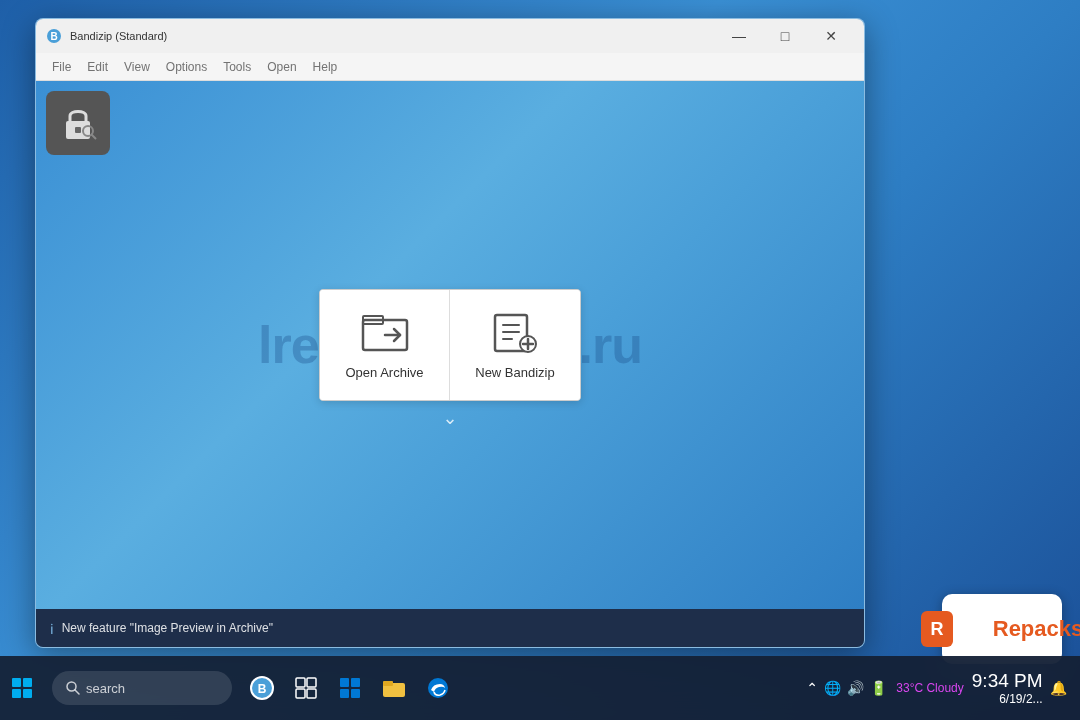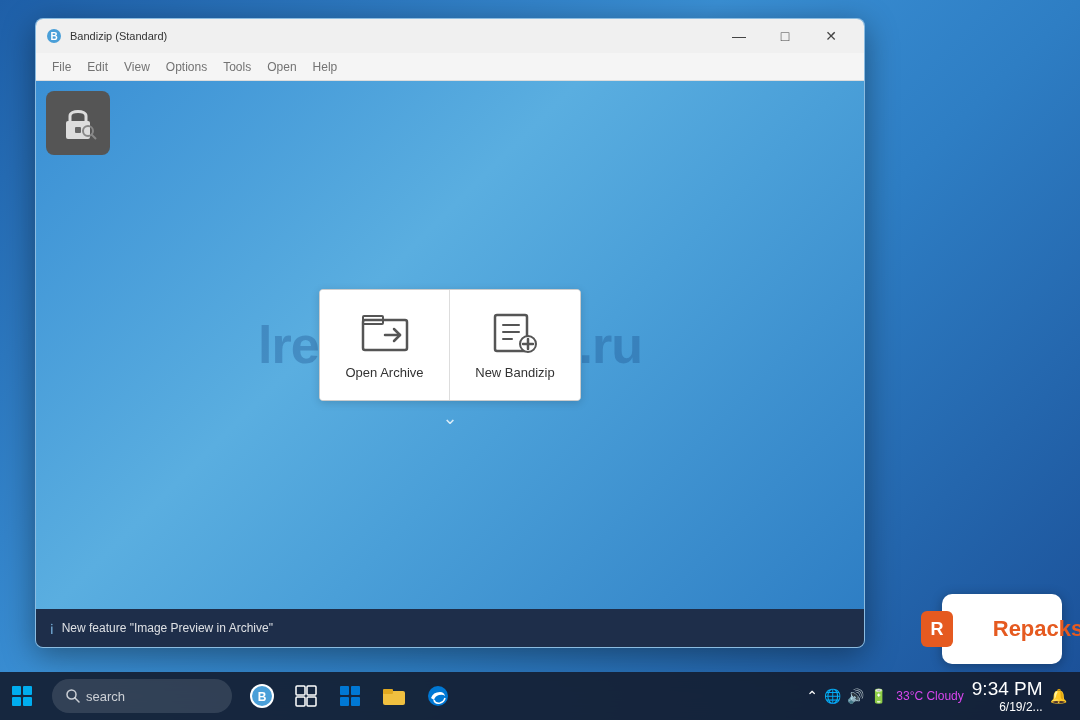--- a/index.html
+++ b/index.html
@@ -12,21 +12,21 @@
       background: linear-gradient(135deg, #1e5fa8 0%, #3a8fd4 40%, #2e7ec4 60%, #1a4e96 100%);
       position: relative;
     }
 
     
     .taskbar {
       position: absolute;
       bottom: 0;
       left: 0;
       width: 100%;
-      height: 48px;
+      height: 64px;
       background: rgba(20, 30, 50, 0.92);
       backdrop-filter: blur(20px);
       display: flex;
       align-items: center;
       z-index: 100;
     }
 
     .taskbar-search {
       display: flex;
       align-items: center;

